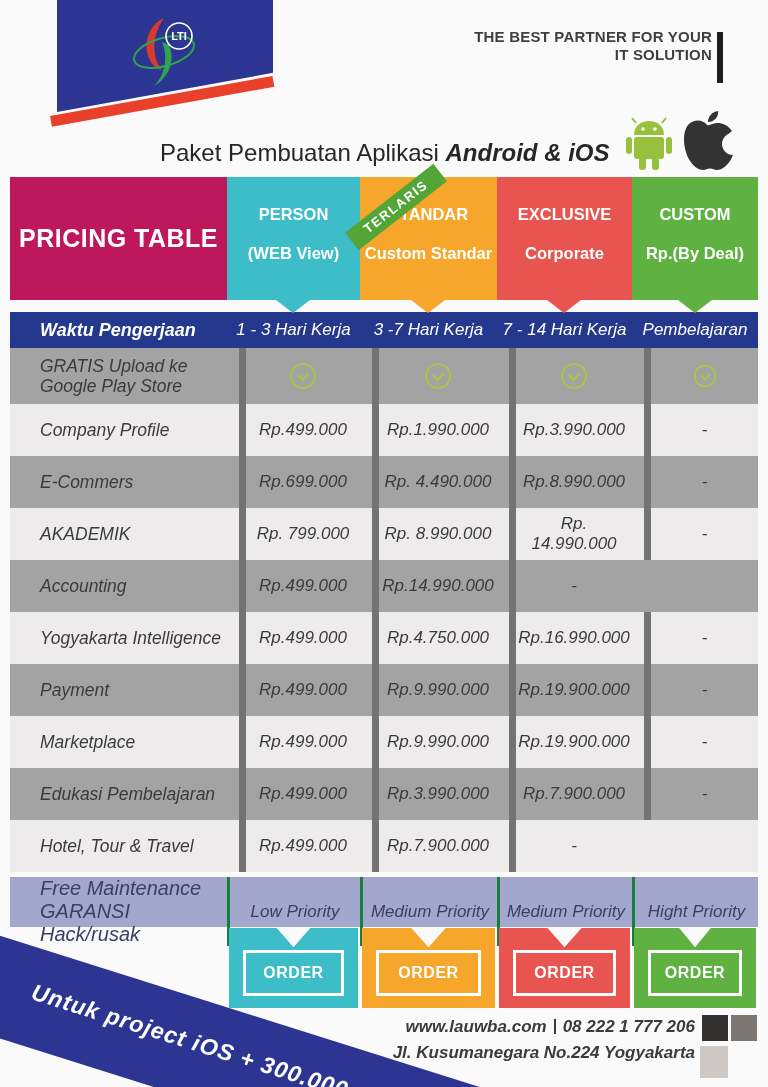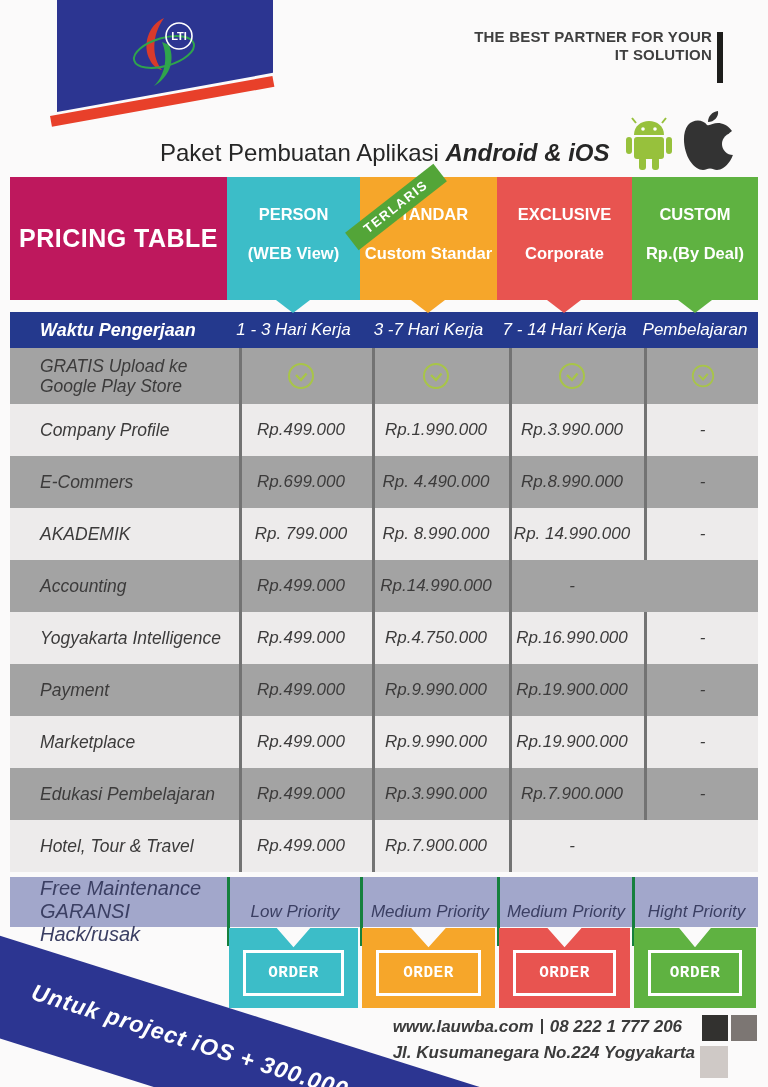--- a/index.html
+++ b/index.html
@@ -45,47 +45,47 @@
   .arr2{left:401px;border-top-color:#f6a62a;}
   .arr3{left:537px;border-top-color:#e85450;}
   .arr4{left:668px;border-top-color:#5fb241;}
 
   .blue-row{height:36px;background:#24398d;color:#fff;font-style:italic;align-items:center;}
   .blue-row .lbl{font-weight:bold;font-size:18px;padding-left:30px;}
   .blue-row .val{font-size:17px;text-align:center;}
 
   .body-row{align-items:center;font-style:italic;font-size:17px;color:#3c3b3b;}
   .body-row .cell-label{padding-left:30px;font-size:17.5px;line-height:1.15;}
-  .body-row .cell-val{text-align:center;border-left:3px solid #737373;height:100%;
+  .body-row .cell-val{text-align:center;border-left:7px solid #737373;height:100%;
        display:flex;align-items:center;justify-content:center;margin-left:12px;}
   .h56{height:56px;} .h52{height:52px;}
   .bg-gray{background:#edebeb;} .bg-white{background:#a3a3a3;}
 
   .check-svg{display:block;}
 
   .maint-row{height:50px;margin-top:5px;background:#a2a7cb;color:#3b3f63;font-style:italic;
        align-items:center;font-size:17px;}
   .maint-row .cell-label{padding-left:30px;line-height:1.15;font-size:20px;}
   .maint-row .cell-val{text-align:center;border-left:3px solid #15803d;height:100%;
        display:flex;align-items:center;justify-content:center;}
 
   .order-row{height:80px;margin-top:1px;}
   .order-block{margin:0 2px;position:relative;
-       clip-path:polygon(0 0,37% 0,50% 24%,63% 0,100% 0,100% 100%,0 100%);font-family:Liberation Mono, monospace;}
+       clip-path:polygon(0 0,37% 0,50% 24%,63% 0,100% 0,100% 100%,0 100%);}
   .order-btn{position:absolute;left:14px;right:14px;top:22px;height:40px;border:3px solid #fff;
        display:flex;align-items:center;justify-content:center;color:#fff;font-weight:bold;
        font-size:16px;letter-spacing:.5px;cursor:pointer;background:transparent;}
 
   
   .ios-ribbon{position:absolute;left:-50px;top:920px;width:620px;height:98px;background:#2c3591;
        transform:rotate(17.5deg);transform-origin:left top;z-index:1;}
   .ios-ribbon span{position:absolute;left:100px;top:30px;color:#fff;font-weight:bold;
        font-style:italic;font-size:23px;letter-spacing:1px;white-space:nowrap;}
 
-  .contact{position:absolute;right:73px;top:1014px;text-align:left;font-style:italic;
+  .contact{position:absolute;right:73px;top:1014px;text-align:right;font-style:italic;
        font-weight:bold;font-size:17px;color:#3b3b3b;line-height:1.55;}
   .contact .divider{display:inline-block;border-left:2px solid #3b3b3b;height:15px;
        margin:0 7px;vertical-align:-2px;}
   .sq{position:absolute;}
   .sq-dark{left:702px;top:1015px;width:26px;height:26px;background:#32312f;}
   .sq-med{left:731px;top:1015px;width:26px;height:26px;background:#7c7673;}
   .sq-light{left:700px;top:1046px;width:28px;height:32px;background:#cfc9c6;}
 </style>
 </head>
 <body>

